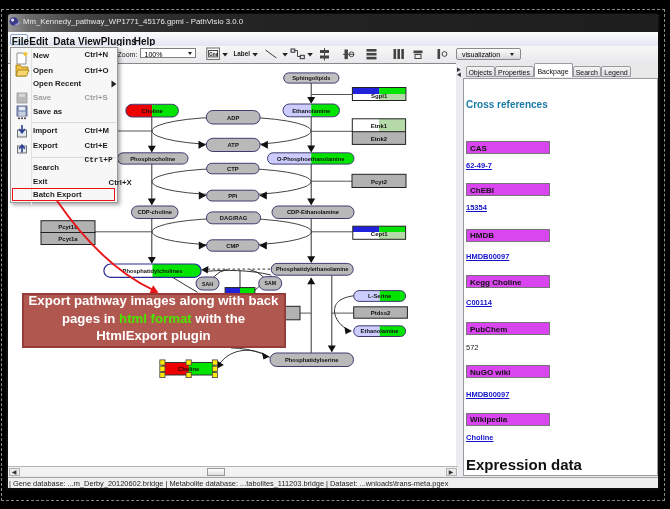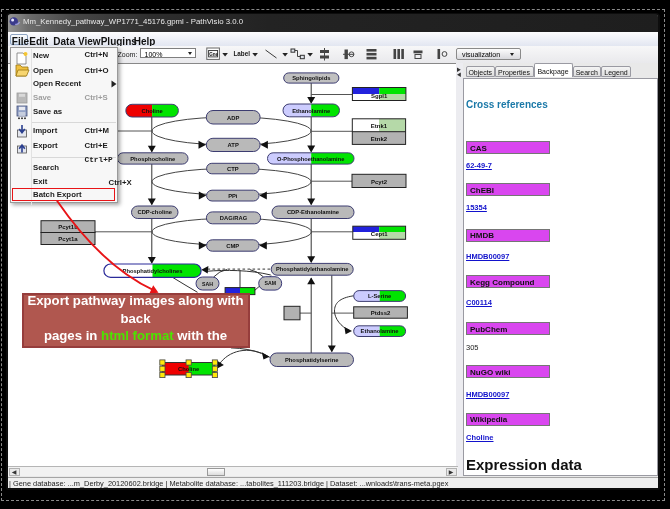--- a/index.html
+++ b/index.html
@@ -40,21 +40,21 @@
     font-size:6px;line-height:6px;text-align:center;color:#333;}
   #statusbar{left:8px;top:476.5px;width:650px;height:11.5px;background:#efefef;border-top:1px solid #a5a5a5;box-sizing:border-box;}
   #statustext{left:9px;top:478.5px;font-size:7.4px;color:#222;white-space:nowrap;}
   #filemenu{left:10px;top:47px;width:108px;height:155.5px;background:#f7f7f7;border:1px solid #999;
     box-sizing:border-box;box-shadow:2px 2px 4px rgba(0,0,0,0.35);z-index:10;}
   .fitem{position:absolute;left:22px;font-size:7.8px;font-weight:bold;color:#1c1c1c;white-space:nowrap;}
   .fshort{position:absolute;left:73.5px;font-size:7.8px;font-weight:bold;color:#1c1c1c;}
   .fgray{color:#9d9d9d;}
   .fsep{position:absolute;left:21px;width:84px;height:1px;background:#d8d8d8;}
   #redbox{left:12px;top:188px;width:102.5px;height:12.5px;border:1.6px solid #e81417;box-sizing:border-box;z-index:12;}
-  #callout{left:21.5px;top:292.8px;width:228px;height:55px;background:#b0574f;border:2px solid #963d3c;
+  #callout{left:21.5px;top:292.8px;width:264px;height:55px;background:#b0574f;border:2px solid #963d3c;
     box-sizing:border-box;z-index:12;color:#fff;font-weight:bold;font-size:13.2px;line-height:17.2px;text-align:center;}
   #callout .grn{color:#4be400;}
   svg{position:absolute;overflow:visible;}
 </style>
 </head>
 <body>
 <div id="stage">
   <div class="abs" id="dashrect"></div>
   <div class="abs" id="win"></div>
   <div class="abs" id="titlebar"></div>
@@ -88,24 +88,24 @@
   <div class="tab tabactive" style="left:533.5px;width:39px;">Backpage</div>
   <div class="tab" style="left:572.5px;width:28.5px;">Search</div>
   <div class="tab" style="left:601px;width:30px;">Legend</div>
   <div class="abs" style="left:466px;top:99px;font-size:10px;font-weight:bold;color:#1b79a8;">Cross references</div>
   <div class="hdrbox" style="top:141.4px;">CAS</div>
   <div class="blink" style="top:160.5px;">62-49-7</div>
   <div class="hdrbox" style="top:183.3px;">ChEBI</div>
   <div class="blink" style="top:203px;">15354</div>
   <div class="hdrbox" style="top:228.5px;">HMDB</div>
   <div class="blink" style="top:252px;">HMDB00097</div>
-  <div class="hdrbox" style="top:275px;">Kegg Compound</div>
+  <div class="hdrbox" style="top:275px;">Kegg Choline</div>
   <div class="blink" style="top:297.5px;">C00114</div>
   <div class="hdrbox" style="top:322px;">PubChem</div>
-  <div class="abs" style="left:466px;top:342.5px;font-size:7.5px;color:#222;">305</div>
+  <div class="abs" style="left:466px;top:342.5px;font-size:7.5px;color:#222;">572</div>
   <div class="hdrbox" style="top:365px;">NuGO wiki</div>
   <div class="blink" style="top:390px;">HMDB00097</div>
   <div class="hdrbox" style="top:412.5px;">Wikipedia</div>
   <div class="blink" style="top:432.5px;">Choline</div>
   <div class="abs" style="left:466px;top:455.5px;font-size:15px;font-weight:bold;color:#111;">Expression data</div>
   <div class="abs" id="hscroll">
     <div class="sbtn" style="left:0.5px;">◀</div>
     <div class="sbtn" style="right:1px;">▶</div>
     <div class="abs" style="left:199px;top:1px;width:17.5px;height:8px;background:linear-gradient(#fff,#dcdcdc);border:1px solid #999;box-sizing:border-box;"></div>
   </div>

